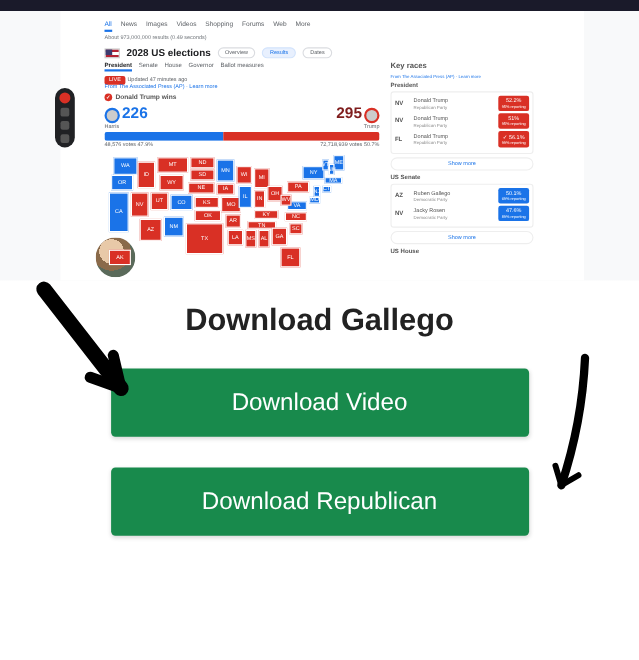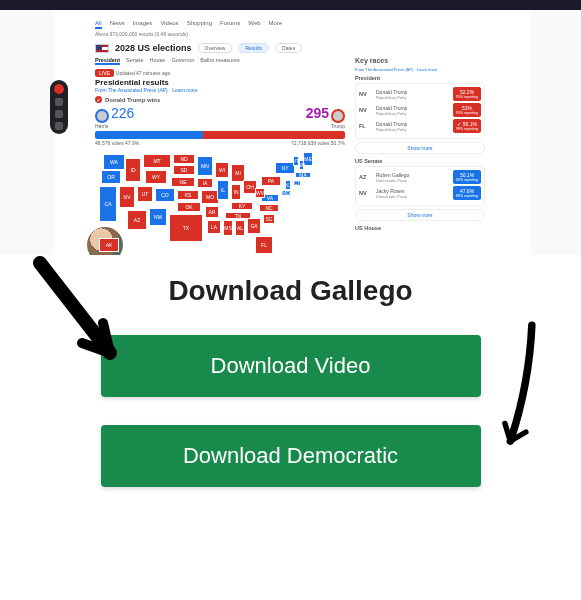--- a/index.html
+++ b/index.html
@@ -96,22 +96,22 @@
     }
     .left-col { width: 250px; }
     .race-tabs { display:flex; gap:6px; font-size:5.5px; color:#5f6368; margin-bottom:4px; }
     .race-tabs span:first-child { color:#202124; font-weight:bold; border-bottom:2px solid #1a73e8; }
     .badge-live { background:#d93025; color:#fff; font-size:5px; padding:1px 4px; border-radius:2px; }
     .pres-title { font-size:8px; font-weight:bold; color:#202124; margin-top:2px;}
     .subtitle { font-size:5px; color:#1a73e8; }
     .winner-line { display:flex; align-items:center; gap:3px; margin-top:3px; font-size:6px; font-weight:bold;}
     .check { width:7px;height:7px;background:#d93025;border-radius:50%;color:#fff;font-size:5px;display:flex;align-items:center;justify-content:center;}
     .tally { display:flex; justify-content:space-between; margin-top:2px; align-items:center;}
-    .tally-num-d { color:#1a73e8; font-size:14px; font-weight:normal;}
-    .tally-num-r { color:#a21caf; font-size:14px; font-weight:bold;margin-left:44px;}
+    .tally-num-d { color:#1a73e8; font-size:14px; font-weight:bold;}
+    .tally-num-r { color:#7f1d1d; font-size:14px; font-weight:bold;margin-left:44px;}
     .avatar-sm { width:14px;height:14px;border-radius:50%;background:#ccc;display:inline-block;vertical-align:middle;}
     .avatar-sm.red { border:2px solid #d93025;}
     .avatar-sm.blue { border:2px solid #1a73e8;}
     .bar { height:8px; display:flex; border-radius:2px; overflow:hidden; margin-top:2px;}
     .bar-d { background:#1a73e8; width:43%;}
     .bar-r { background:#d93025; width:57%;}
     .bar-labels { display:flex; justify-content:space-between; font-size:5px; color:#5f6368; margin-top:1px;}
     .us-map {
       position: relative;
       width: 240px;
@@ -232,21 +232,20 @@
           <span>President</span>
           <span>Senate</span>
           <span>House</span>
           <span>Governor</span>
           <span>Ballot measures</span>
         </div>
         <div>
           <span class="badge-live">LIVE</span>
           <span style="font-size:5px;color:#5f6368;">Updated 47 minutes ago</span>
         </div>
-        <div class="pres-title">Presidential results</div>
         <div class="subtitle">From The Associated Press (AP) · Learn more</div>
         <div class="winner-line">
           <span class="check">✓</span>
           <span>Donald Trump wins</span>
         </div>
         <div class="tally">
           <div>
             <span class="avatar-sm blue"></span>
             <span class="tally-num-d">226</span>
             <div style="font-size:5px;color:#5f6368;">Harris</div>
@@ -361,21 +360,21 @@
     <div class="rec-dot"></div>
     <div class="rec-icon"></div>
     <div class="rec-icon"></div>
     <div class="rec-icon"></div>
   </div>
 </div>
 
 <div class="download-section">
   <div class="dl-title">Download Gallego</div>
   <button class="dl-button">Download Video</button>
-  <button class="dl-button">Download Democratic</button>
+  <button class="dl-button">Download Republican</button>
 </div>
 
 <div class="arrow arrow-left">
   <svg viewBox="0 0 120 140">
     <path d="M20,15 Q55,60 90,105" stroke="#000" stroke-width="14" fill="none" stroke-linecap="round"></path>
     <path d="M90,105 L62,95 L90,105 L83,75 Z" fill="#000" stroke="#000" stroke-width="10" stroke-linejoin="round"></path>
   </svg>
 </div>
 <div class="arrow arrow-right">
   <svg viewBox="0 0 120 260">

